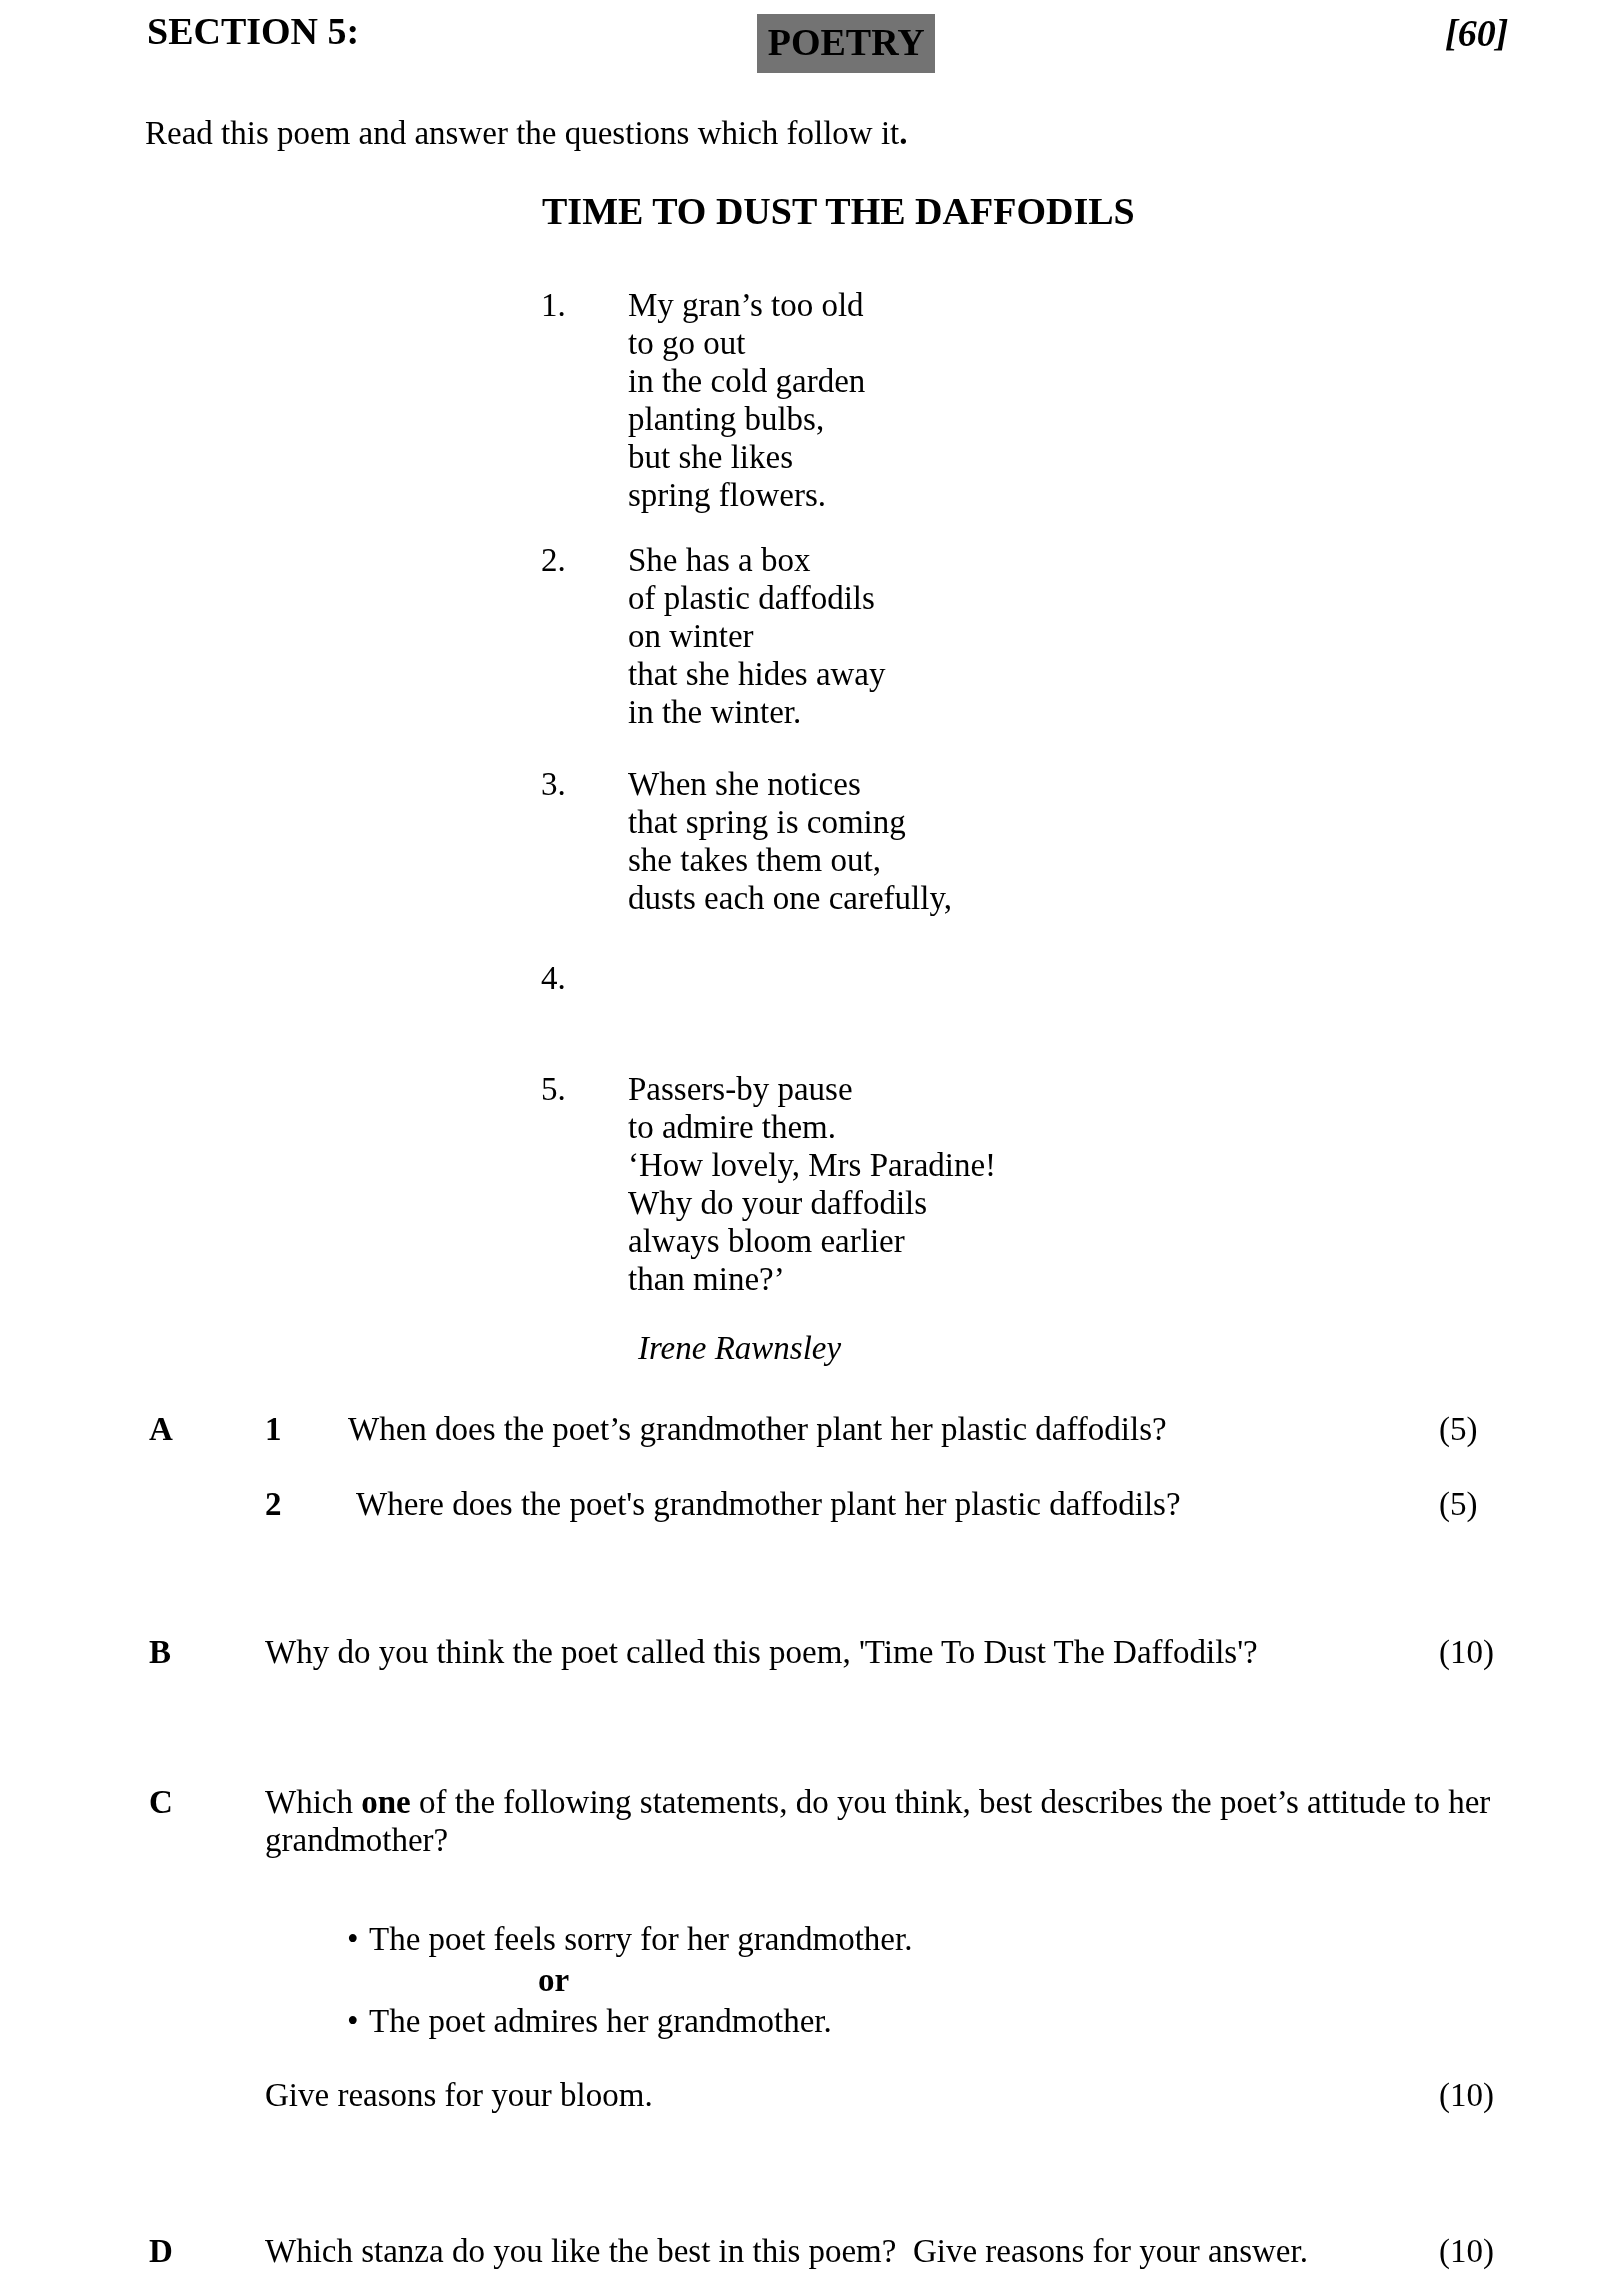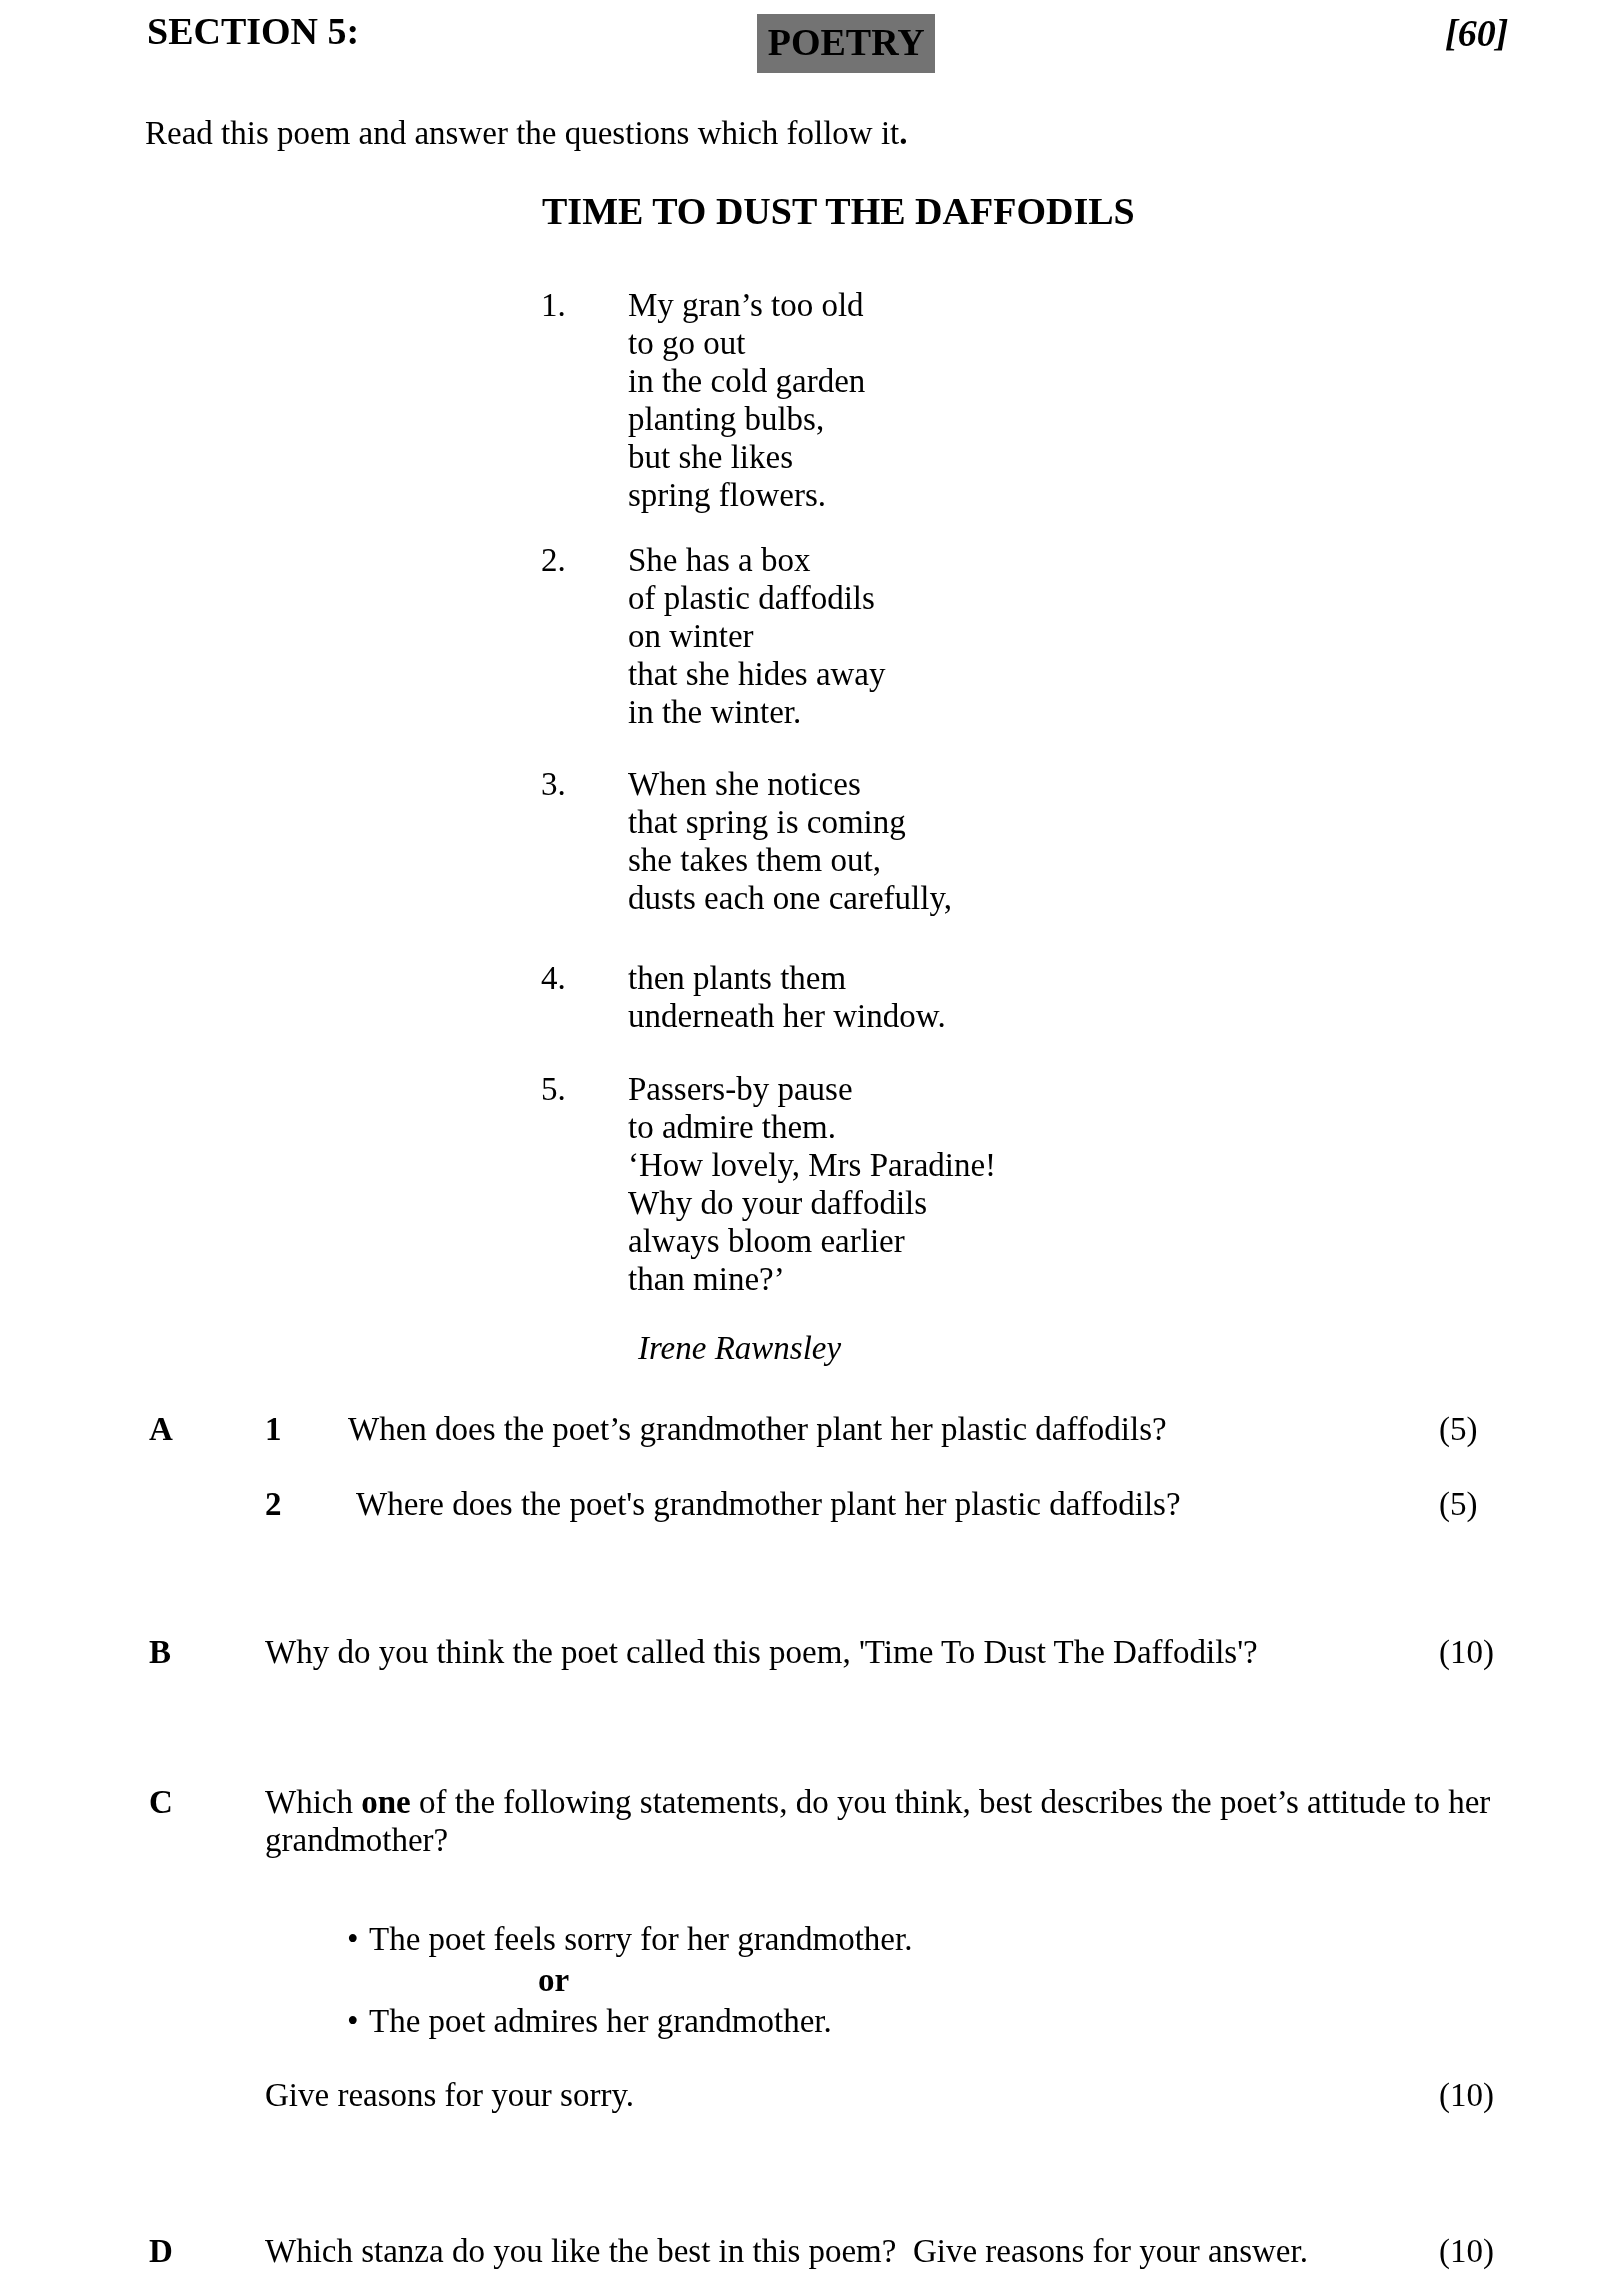--- a/index.html
+++ b/index.html
@@ -74,24 +74,20 @@
     <div class="lines">
       <div>When she notices</div>
       <div>that spring is coming</div>
       <div>she takes them out,</div>
       <div>dusts each one carefully,</div>
     </div>
   </div>
 
   <div class="abs stanza" style="left:541px; top:959px;">
     <div class="num">4.</div>
-    <div class="lines">
-      <div>then plants them</div>
-      <div>underneath her window.</div>
-    </div>
   </div>
 
   <div class="abs stanza" style="left:541px; top:1070px;">
     <div class="num">5.</div>
     <div class="lines">
       <div>Passers-by pause</div>
       <div>to admire them.</div>
       <div>‘How lovely, Mrs Paradine!</div>
       <div>Why do your daffodils</div>
       <div>always bloom earlier</div>
@@ -132,21 +128,21 @@
     <span class="bullet-dot">•</span><span>The poet feels sorry for her grandmother.</span>
   </div>
 
   <div class="abs b" style="left:538px; top:1961px;">or</div>
 
   <div class="abs bullet-line" style="left:347px; top:2002px;">
     <span class="bullet-dot">•</span><span>The poet admires her grandmother.</span>
   </div>
 
   <div class="abs" style="left:0; top:2076px; width:1620px;">
-    <span class="abs qtext" style="left:265px;">Give reasons for your sorry.</span>
+    <span class="abs qtext" style="left:265px;">Give reasons for your bloom.</span>
     <span class="abs marks" style="left:1439px;">(10)</span>
   </div>
 
   <div class="abs" style="left:0; top:2232px; width:1620px;">
     <span class="abs qlabel" style="left:149px;">D</span>
     <span class="abs qtext" style="left:265px;">Which stanza do you like the best in this poem?  Give reasons for your answer.</span>
     <span class="abs marks" style="left:1439px;">(10)</span>
   </div>
 
 </div>

